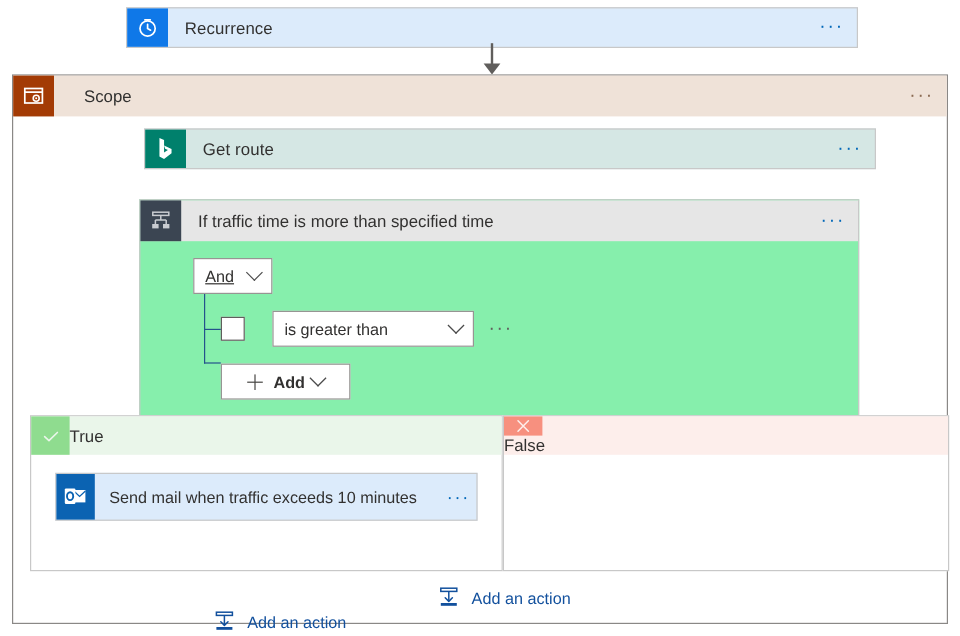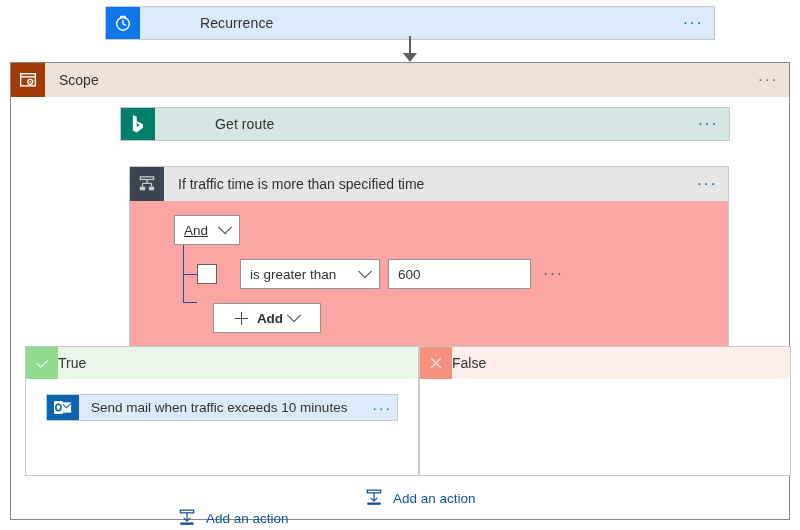--- a/index.html
+++ b/index.html
@@ -17,21 +17,20 @@
     position: relative;
   }
 
   
   .card {
     display: flex;
     align-items: stretch;
     border: 1px solid #c8c8c8;
     box-sizing: border-box;
     height: 34px;
-    gap: 46px;
   }
   .card .icon-box {
     width: 34px;
     min-width: 34px;
     display: flex;
     align-items: center;
     justify-content: center;
   }
   .card .title {
     flex: 1;
@@ -104,47 +103,47 @@
     height: 34px;
     background: #efe2d8;
   }
   #scope-header .icon-box {
     width: 34px; min-width: 34px;
     background: #a33b05;
     display: flex; align-items: center; justify-content: center;
   }
   #scope-header .title {
     flex: 1; display: flex; align-items: center;
-    padding-left: 14px; font-size: 14px; color: #323130;
+    padding-left: 25px; font-size: 14px; color: #323130;
   }
   #scope-header .ellipsis {
     width: 34px; min-width: 34px;
     display: flex; align-items: center; justify-content: center;
     color: #8a6a52; font-size: 16px; letter-spacing: 1.5px; padding-right: 4px;
   }
 
   
   #getroute-card {
     position: absolute;
     left: 109px;
     top: 44px;
     width: 610px;
     background: #d5e7e4;
   }
   #getroute-card .icon-box { background: #00806c; }
 
   
   #condition-block {
     position: absolute;
-    left: 118px;
+    left: 105px;
     top: 103px;
     width: 600px;
     border: 1px solid #c8c8c8;
     box-sizing: border-box;
-    background: #fca5a5;
+    background: #86efac;
   }
   #condition-header {
     display: flex; align-items: stretch; height: 34px;
     background: #e6e6e6;
   }
   #condition-header .icon-box {
     width: 34px; min-width: 34px; background: #3b4552;
     display: flex; align-items: center; justify-content: center;
   }
   #condition-header .title {
@@ -257,21 +256,21 @@
     overflow: hidden;
   }
   .token .tok-remove {
     width: 20px; min-width: 20px;
     text-align: center;
     font-size: 13px;
     color: #484644;
     padding-right: 3px;
   }
   #operator-select {
-    width: 140px;
+    width: 168px;
     margin-left: 9px;
   }
   #value-field {
     width: 143px;
     height: 30px;
     border: 1px solid #979593;
     background: #ffffff;
     box-sizing: border-box;
     display: flex;
     align-items: center;
@@ -283,21 +282,21 @@
   #row-ellipsis {
     margin-left: 12px;
     color: #605e5c;
     font-size: 16px;
     letter-spacing: 1.5px;
   }
 
   
   #add-button {
     margin-top: 14px;
-    margin-left: 39px;
+    margin-left: 23px;
     width: 108px;
     height: 30px;
     border: 1px solid #979593;
     background: #ffffff;
     box-sizing: border-box;
     display: flex;
     align-items: center;
     justify-content: center;
   }
   #add-button .plus {
@@ -340,30 +339,30 @@
     padding-left: 0; font-size: 14px; color: #323130;
   }
   #branch-true {
     left: 14px; top: 283px; width: 394px; height: 130px;
   }
   #branch-true .branch-header { background: #eaf6ea; }
   #branch-true .icon-box { background: #8fdc8f; }
   #branch-false {
     left: 408px; top: 283px; width: 372px; height: 130px;
   }
-  #branch-false .branch-header { background: #fdeeeb; }
+  #branch-false .branch-header { background: #fdeeeb; flex-direction: column; }
   #branch-false .icon-box { background: #f7907f; }
 
   
   #sendmail-card {
     position: absolute;
     left: 20px;
     top: 47px;
     width: 352px;
-    height: 27px;
+    height: 40px;
     border: 1px solid #c8c8c8;
     box-sizing: border-box;
     background: #dcebfb;
     display: flex;
     align-items: stretch;
   }
   #sendmail-card .icon-box {
     width: 32px; min-width: 32px;
     background: #0b63b2;
     display: flex; align-items: center; justify-content: center;
@@ -474,21 +473,20 @@
 
       <div id="condition-row">
         <div id="row-checkbox"></div>
 
 
         <div class="pill-select" id="operator-select">
           <span>is greater than</span>
           <span class="chev"></span>
         </div>
 
-        <div id="value-field">600</div>
 
         <div id="row-ellipsis">···</div>
       </div>
 
       <div id="add-button">
         <span class="plus"></span>
         <span class="add-label">Add</span>
         <span class="chev"></span>
       </div>
     </div>

